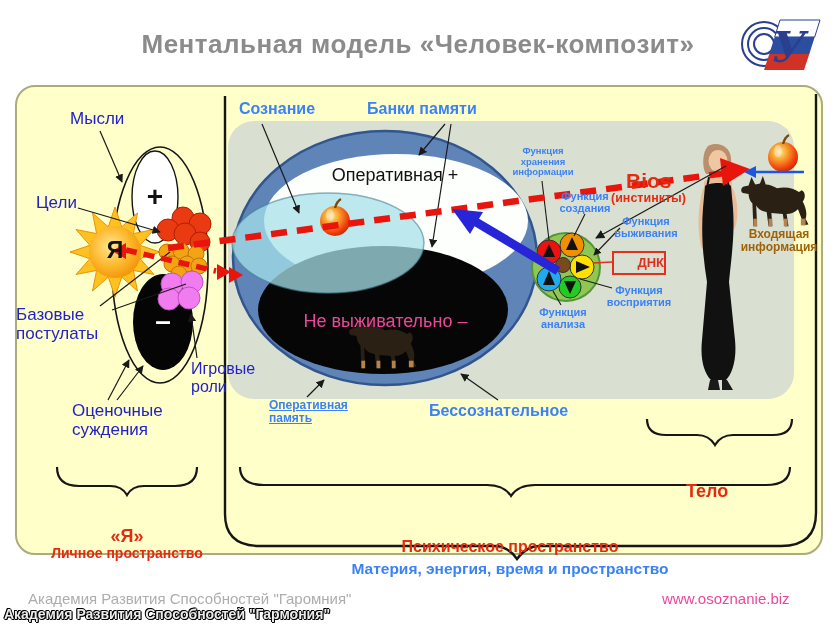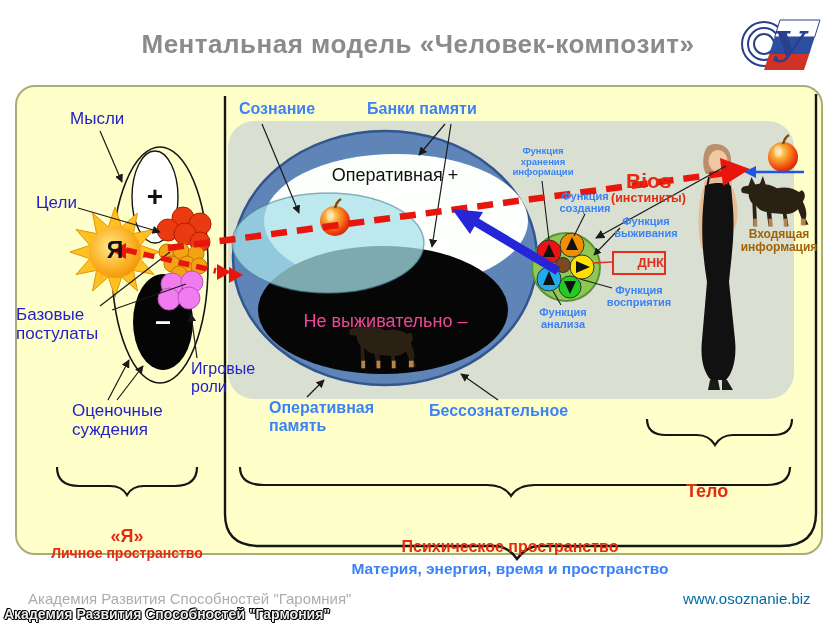--- a/index.html
+++ b/index.html
@@ -12,21 +12,21 @@
   .red-b{color:#E42B12;font-weight:bold;margin-top:32px;}
   .ctr{text-align:center;}
   #slide-title{left:0;top:30px;width:790px;text-align:center;font-size:26px;font-weight:bold;
       color:#8B8B8B;letter-spacing:.5px;padding-left:23px;}
   #outer-panel{left:15px;top:85px;width:804px;height:466px;background:#FFFFC9;
       border:2px solid #ABAB7C;border-radius:20px;}
   #green-panel{left:228px;top:121px;width:566px;height:278px;background:#D9E0D2;border-radius:26px;}
   #dnk-box{left:612px;top:251px;width:50px;height:20px;border:2px solid #E03020;color:#E03020;
       font-weight:bold;font-size:13px;text-align:right;line-height:20px;}
   #footer-light{left:28px;top:591px;color:#ADADAD;font-size:15px;}
-  #footer-url{left:662px;top:591px;color:#0369a1;font-size:15px;margin-left:21px;}
+  #footer-url{left:662px;top:591px;color:#ec4899;font-size:15px;}
   #footer-bold{left:4px;top:607px;color:#ECECEC;font-size:14px;font-weight:bold;
       text-shadow:-1px 0 #000,1px 0 #000,0 -1px #000,0 1px #000,1px 1px #000,-1px -1px #000;}
   svg{position:absolute;left:0;top:0;}
 </style>
 </head>
 <body>
 
 <div id="outer-panel" class="abs"></div>
 <div id="green-panel" class="abs"></div>
 
@@ -208,21 +208,21 @@
 суждения</div>
 <div class="lbl blue" style="left:191px;top:360px;font-size:16px;">Игровые
 роли</div>
 <div class="lbl red-b ctr" style="left:87px;top:494px;width:80px;font-size:18px;">«Я»</div>
 <div class="lbl red-b ctr" style="left:40px;top:514px;width:174px;font-size:14px;">Личное пространство</div>
 
 <div class="lbl blk-b" style="left:239px;top:100px;font-size:16px;">Сознание</div>
 <div class="lbl blk-b" style="left:367px;top:100px;font-size:16px;">Банки памяти</div>
 <div class="lbl ctr" style="left:285px;top:165px;width:220px;font-size:18px;color:#111;">Оперативная  +</div>
 <div class="lbl ctr" style="left:273px;top:299px;width:225px;font-size:18px;color:#ec4899;margin-top:12px;">Не выживательно  –</div>
-<div class="lbl blk-b" style="left:269px;top:399px;font-size:16px;">Оперативная
+<div class="lbl blk-b" style="left:269px;top:399px;font-size:12px;text-decoration:underline;">Оперативная
 память</div>
 <div class="lbl blk-b" style="left:429px;top:402px;font-size:16px;">Бессознательное</div>
 
 <div class="lbl blk-b ctr" style="left:498px;top:146px;width:90px;font-size:9.5px;">Функция
 хранения
 информации</div>
 <div class="lbl blk-b ctr" style="left:540px;top:190px;width:90px;font-size:11px;">Функция
 создания</div>
 <div class="lbl blk-b ctr" style="left:601px;top:215px;width:90px;font-size:11px;">Функция
 выживания</div>

